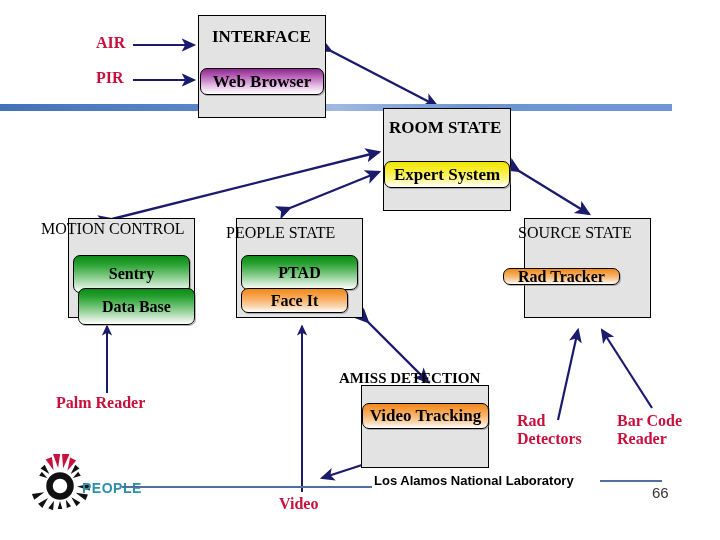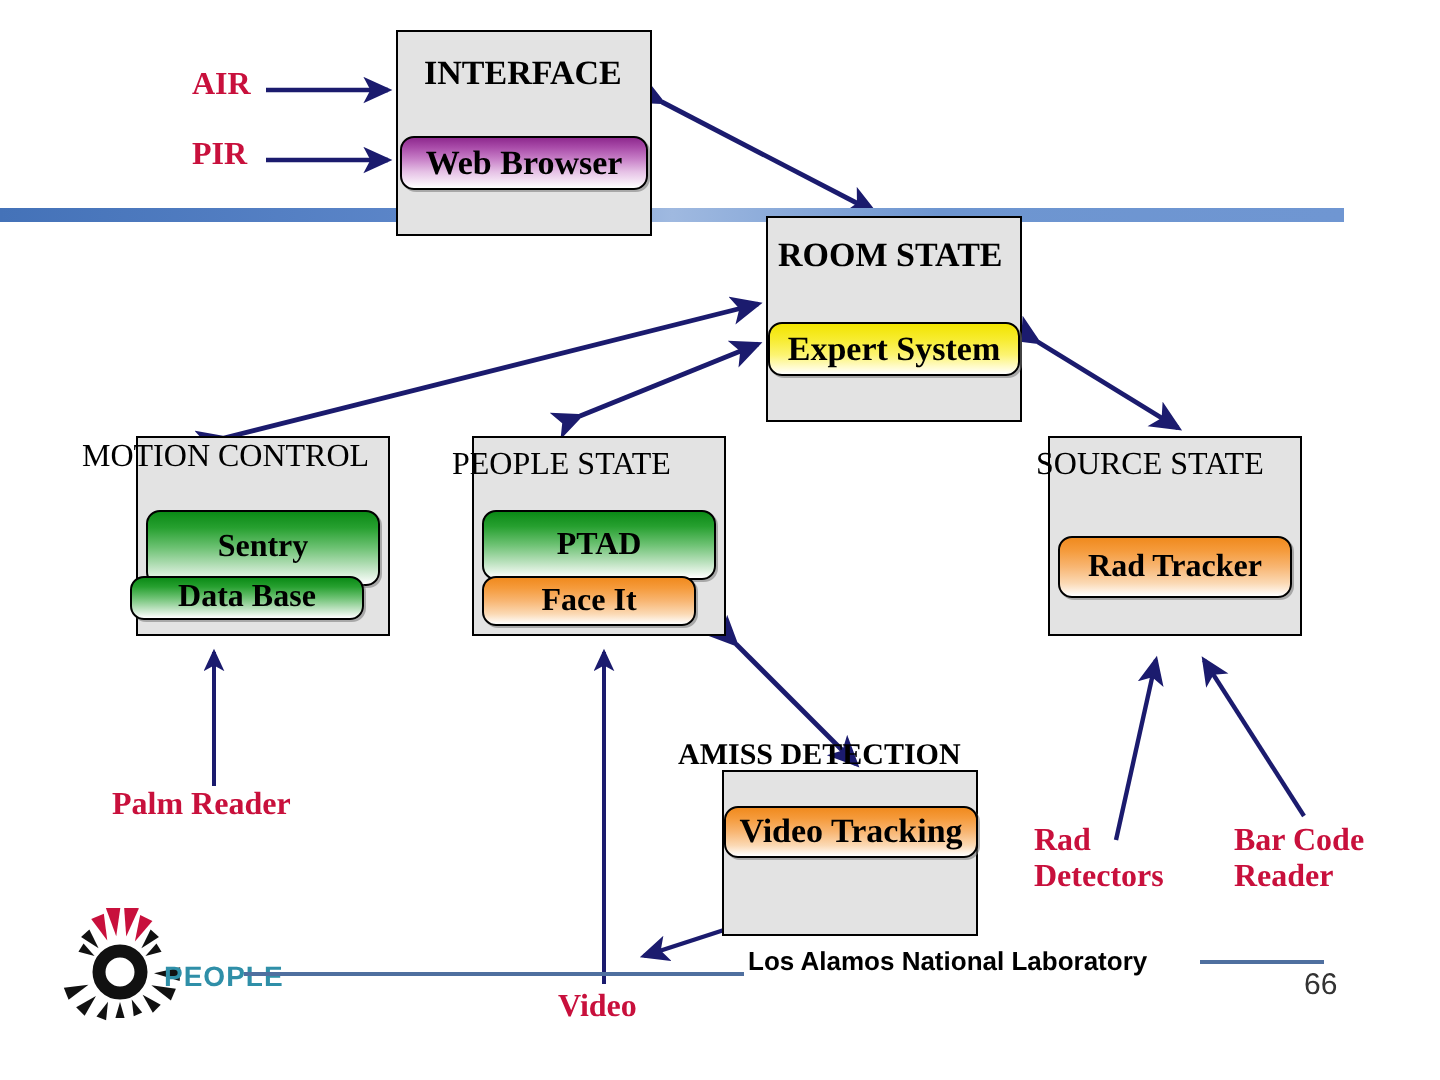--- a/index.html
+++ b/index.html
@@ -135,30 +135,30 @@
   <div class="caption" style="left:212px;top:27px;font-size:17px;">INTERFACE</div>
   <div class="btn g-purple" style="left:200px;top:68px;width:124px;height:27px;font-size:17px;">Web Browser</div>
 
   <div class="group" style="left:383px;top:108px;width:128px;height:103px;"></div>
   <div class="caption" style="left:389px;top:118px;font-size:17px;">ROOM STATE</div>
   <div class="btn g-yellow" style="left:384px;top:161px;width:126px;height:27px;font-size:17px;">Expert System</div>
 
   <div class="group" style="left:68px;top:218px;width:127px;height:100px;"></div>
   <div class="caption" style="left:41px;top:220px;font-size:16px;font-weight:normal;font-family:'Liberation Serif',serif;">MOTION CONTROL</div>
   <div class="btn g-green" style="left:73px;top:255px;width:117px;height:38px;font-size:16px;">Sentry</div>
-  <div class="btn g-green" style="left:65px;top:288px;width:117px;height:22px;font-size:16px;">Data Base</div>
+  <div class="btn g-green" style="left:78px;top:288px;width:117px;height:37px;font-size:16px;">Data Base</div>
 
   <div class="group" style="left:236px;top:218px;width:127px;height:100px;"></div>
   <div class="caption" style="left:226px;top:224px;font-size:16px;font-weight:normal;">PEOPLE STATE</div>
   <div class="btn g-green" style="left:241px;top:255px;width:117px;height:35px;font-size:16px;">PTAD</div>
   <div class="btn g-orange" style="left:241px;top:288px;width:107px;height:25px;font-size:16px;">Face It</div>
 
   <div class="group" style="left:524px;top:218px;width:127px;height:100px;"></div>
   <div class="caption" style="left:518px;top:224px;font-size:16px;font-weight:normal;">SOURCE STATE</div>
-  <div class="btn g-orange" style="left:529px;top:268px;width:117px;height:31px;font-size:16px;">Rad Tracker</div>
+  <div class="btn g-orange" style="left:503px;top:268px;width:117px;height:17px;font-size:16px;">Rad Tracker</div>
 
   <div class="group" style="left:361px;top:385px;width:128px;height:83px;"></div>
   <div class="caption" style="left:339px;top:370px;font-size:15px;">AMISS DETECTION</div>
   <div class="btn g-orange" style="left:362px;top:403px;width:127px;height:26px;font-size:17px;">Video Tracking</div>
 
   <div class="redlabel" style="left:96px;top:34px;font-size:16px;">AIR</div>
   <div class="redlabel" style="left:96px;top:69px;font-size:16px;">PIR</div>
 
   <div class="redlabel" style="left:56px;top:394px;font-size:16px;">Palm Reader</div>
 

